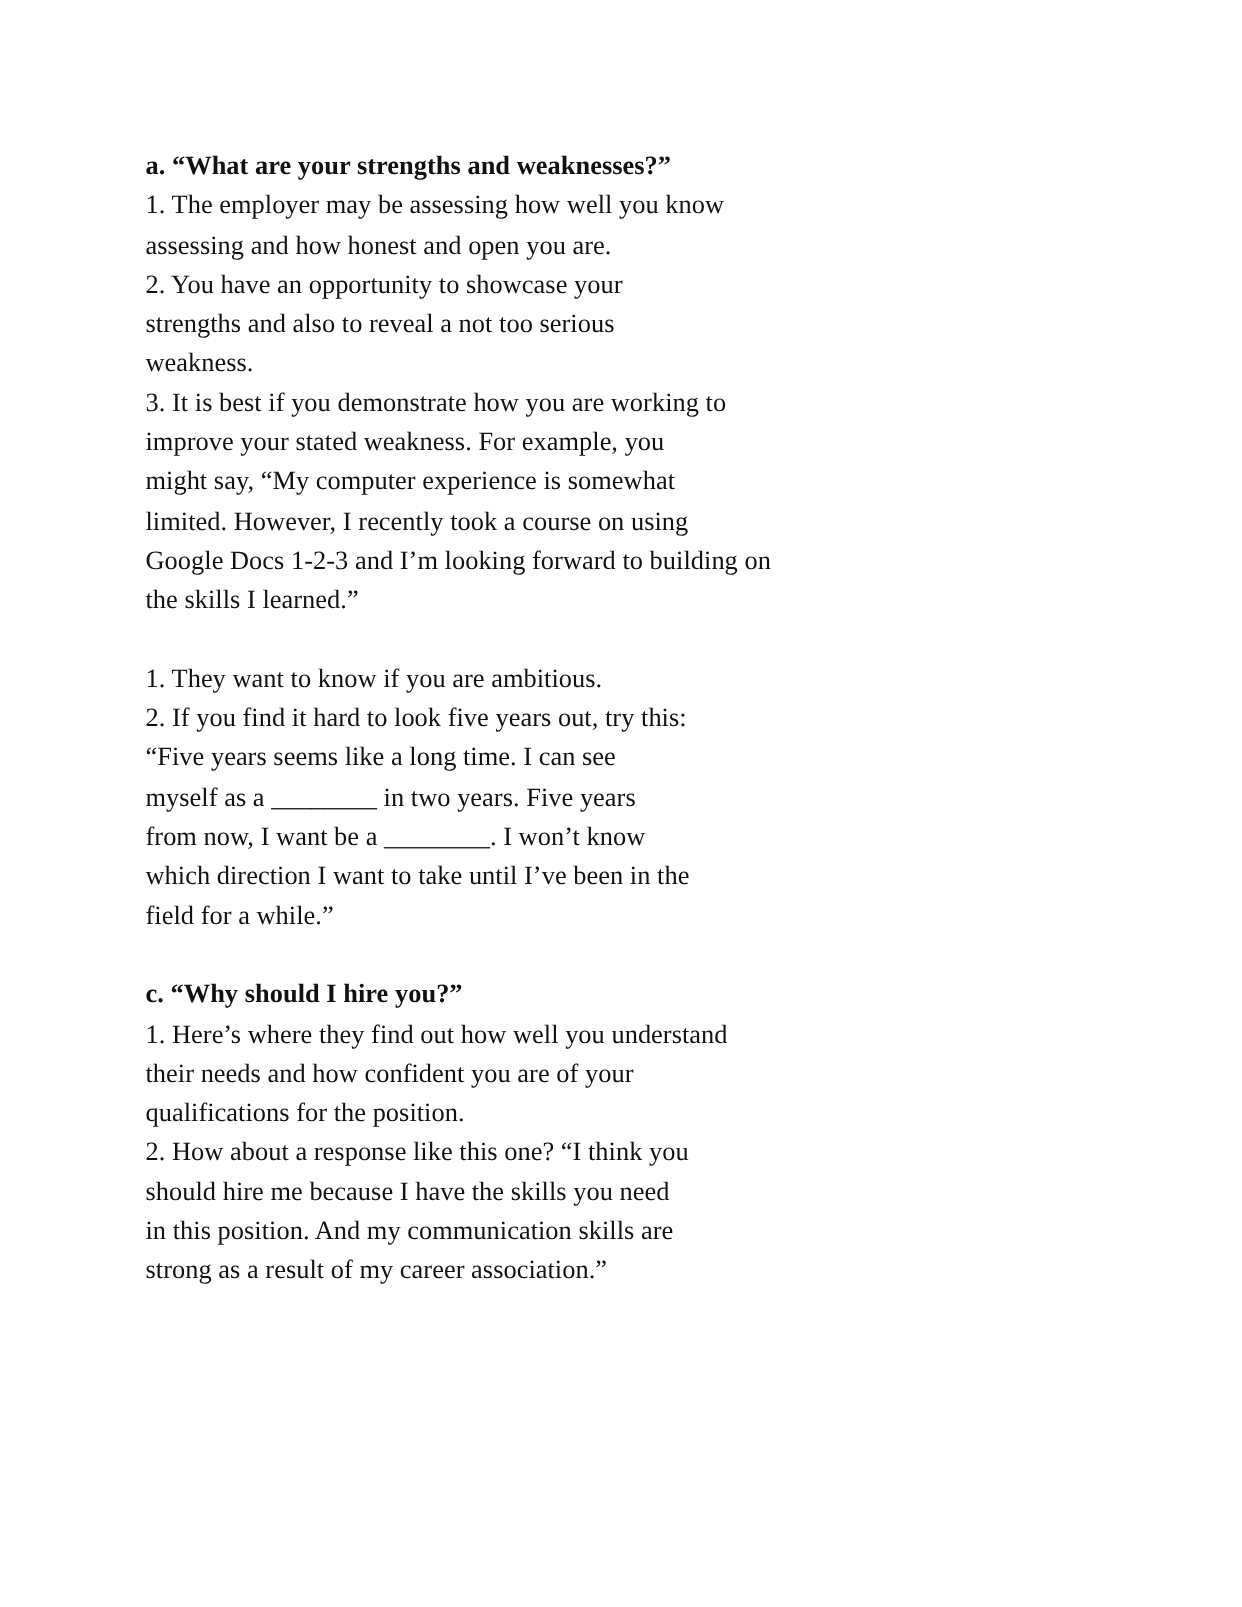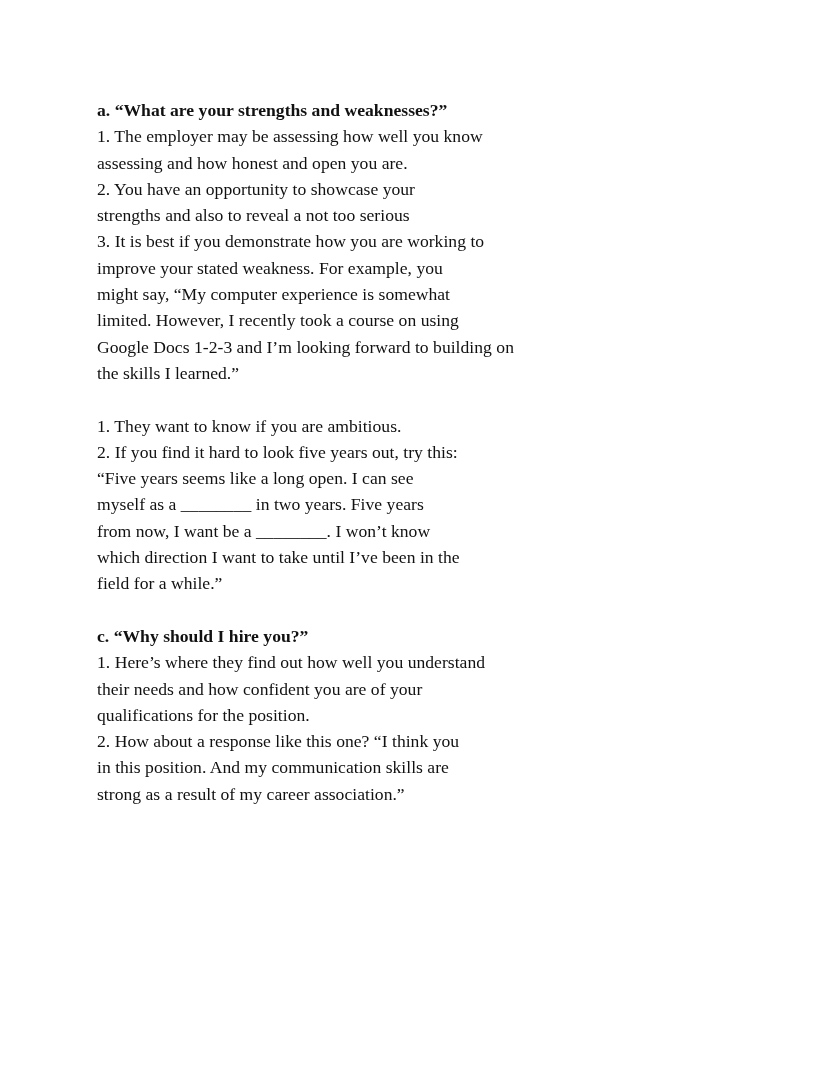--- a/index.html
+++ b/index.html
@@ -42,45 +42,47 @@
 <body>
 
 <div class="page">
 
   <div class="section">
     <span class="line heading">a. “What are your strengths and weaknesses?”</span>
     <span class="line">1. The employer may be assessing how well you know</span>
     <span class="line">assessing and how honest and open you are.</span>
     <span class="line">2. You have an opportunity to showcase your</span>
     <span class="line">strengths and also to reveal a not too serious</span>
+    <span class="line">weakness.</span>
     <span class="line">3. It is best if you demonstrate how you are working to</span>
     <span class="line">improve your stated weakness. For example, you</span>
     <span class="line">might say, “My computer experience is somewhat</span>
     <span class="line">limited. However, I recently took a course on using</span>
     <span class="line">Google Docs 1-2-3 and I’m looking forward to building on</span>
     <span class="line">the skills I learned.”</span>
   </div>
 
   <span class="blank"></span>
 
   <div class="section">
     <span class="line">1. They want to know if you are ambitious.</span>
     <span class="line">2. If you find it hard to look five years out, try this:</span>
-    <span class="line">“Five years seems like a long open. I can see</span>
+    <span class="line">“Five years seems like a long time. I can see</span>
     <span class="line">myself as a ________ in two years. Five years</span>
     <span class="line">from now, I want be a ________. I won’t know</span>
     <span class="line">which direction I want to take until I’ve been in the</span>
     <span class="line">field for a while.”</span>
   </div>
 
   <span class="blank"></span>
 
   <div class="section">
     <span class="line heading">c. “Why should I hire you?”</span>
     <span class="line">1. Here’s where they find out how well you understand</span>
     <span class="line">their needs and how confident you are of your</span>
     <span class="line">qualifications for the position.</span>
     <span class="line">2. How about a response like this one? “I think you</span>
+    <span class="line">should hire me because I have the skills you need</span>
     <span class="line">in this position. And my communication skills are</span>
     <span class="line">strong as a result of my career association.”</span>
   </div>
 
 </div>
 
 </body></html>

